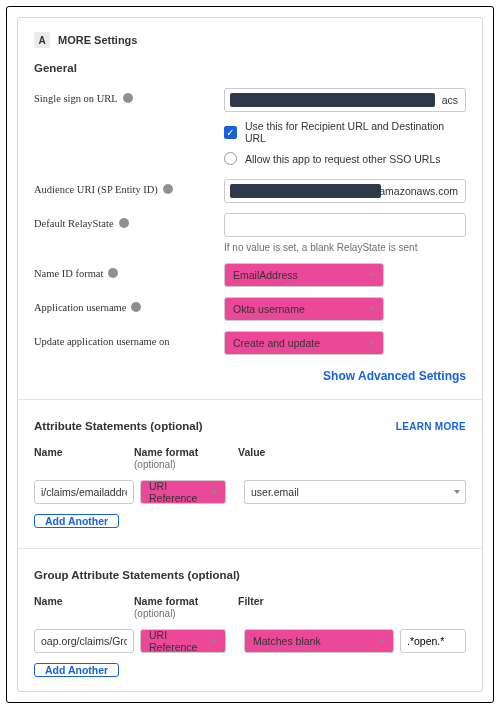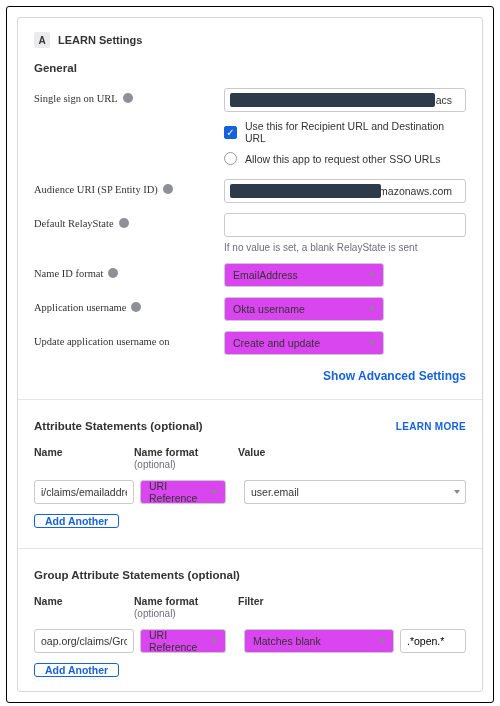--- a/index.html
+++ b/index.html
@@ -88,21 +88,21 @@
     font-size: 10.5px;
     color: #333;
     font-family: inherit;
   }
   .redact-wrap {
     position: relative;
     width: 100%;
     height: 24px;
     border: 1px solid #cacace;
     border-radius: 3px;
-    padding: 0 13px;
+    padding: 0 7px;
     display: flex;
     align-items: center;
     justify-content: flex-end;
     font-size: 10.5px;
   }
   .redact-bar {
     position: absolute;
     left: 5px;
     top: 4px;
     bottom: 4px;
@@ -141,21 +141,21 @@
   .select {
     width: 160px;
     height: 24px;
     border: 1px solid #cacace;
     border-radius: 3px;
     display: flex;
     align-items: center;
     justify-content: space-between;
     padding: 0 8px;
     font-size: 10.5px;
-    background: #d946ef;
+    background: #ec4899;
   }
   .select.small { width: 100%; }
   .caret {
     width: 0; height: 0;
     border-left: 3px solid transparent;
     border-right: 3px solid transparent;
     border-top: 4px solid #888;
   }
   .link-right {
     text-align: right;
@@ -230,21 +230,21 @@
   }
 </style>
 </head>
 <body>
 
 <div class="outer">
 <div class="inner">
 
   <div class="title-row">
     <div class="step-box">A</div>
-    <div class="title">LEARN Settings</div>
+    <div class="title">MORE Settings</div>
   </div>
 
   <div class="section-h">General</div>
 
   
   <div class="row">
     <div class="lbl">
       <span>Single sign on URL</span>
       <span class="help-icon"></span>
     </div>

